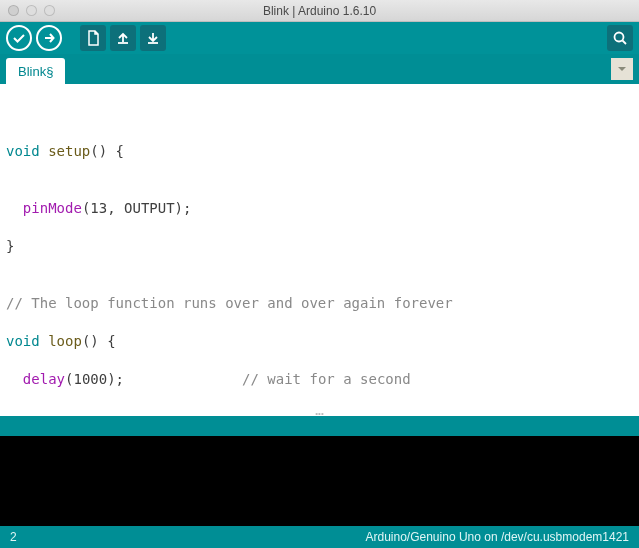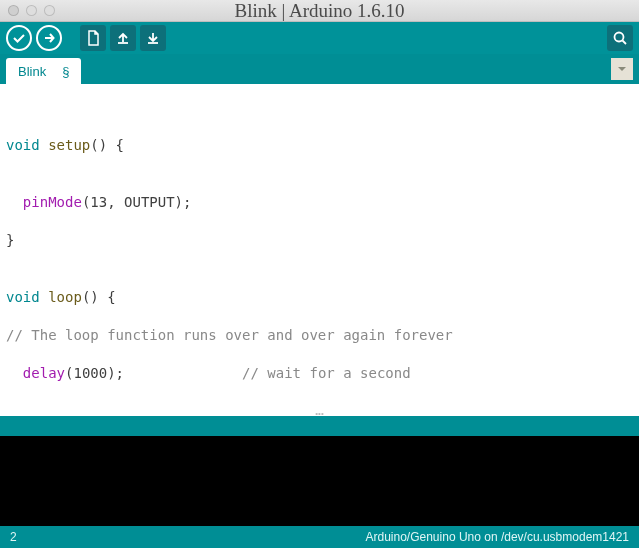--- a/index.html
+++ b/index.html
@@ -4,32 +4,32 @@
 <style>
   * { margin: 0; padding: 0; box-sizing: border-box; }
   body { font-family: "Helvetica Neue", Arial, sans-serif; font-size: 13px; background: #fff; width: 639px; height: 548px; overflow: hidden; }
   .titlebar { height: 22px; background: linear-gradient(#e8e8e8,#d6d6d6); display: flex; align-items: center; padding: 0 8px; border-bottom: 1px solid #bdbdbd; position: relative; }
   .traffic { display: flex; gap: 7px; }
   .dot { width: 11px; height: 11px; border-radius: 50%; border: 0.5px solid rgba(0,0,0,0.15); }
   .dot.red { background: #cfcfcf; }
   .dot.yel { background: #dedede; }
   .dot.grn { background: #dedede; }
   
-  .title { position: absolute; left: 0; right: 0; text-align: center; color: #4a4a4a; font-size: 19px; font-family: Liberation Serif, serif; }
+  .title { position: absolute; left: 0; right: 0; text-align: center; color: #4a4a4a; font-size: 12px; }
   .toolbar { height: 32px; background: #009299; display: flex; align-items: center; padding: 0 6px; gap: 4px; }
   .tb-group { display: flex; gap: 4px; }
   .tb-btn { width: 26px; height: 26px; display: flex; align-items: center; justify-content: center; color: #fff; cursor: pointer; }
   .tb-btn.round { border: 2px solid #fff; border-radius: 50%; }
   .tb-btn.sq { background: #0d707a; border-radius: 3px; }
   .tb-spacer { flex: 1; }
   .tabrow { height: 30px; background: #008e95; display: flex; align-items: flex-end; padding: 0 6px; position: relative; }
-  .tab { background: #fff; color: #00878f; padding: 6px 12px 5px 12px; font-size: 13px; border-radius: 3px 3px 0 0; display: flex; align-items: center; gap: 16px; }
+  .tab { background: #fff; color: #00878f; padding: 6px 12px 5px 12px; font-size: 13px; border-radius: 3px 3px 0 0; display: flex; align-items: center; gap: 0; }
   .tab .dirty { color: #00878f; }
   .tab-right { position: absolute; right: 6px; top: 4px; width: 22px; height: 22px; background: #e6e2d6; display: flex; align-items: center; justify-content: center; cursor: pointer; }
-  .editor { background: #fff; height: 326px; overflow: auto; font-family: Menlo, Consolas, monospace; font-size: 14px; line-height: 19px; color: #3e3e3e; white-space: pre; padding: 14px 6px 4px 6px; }
+  .editor { background: #fff; height: 326px; overflow: auto; font-family: Menlo, Consolas, monospace; font-size: 14px; line-height: 19px; color: #3e3e3e; white-space: pre; padding: 20px 6px 4px 6px; }
   .kw { color: #00878f; }          
   .fn { color: #6a5b1a; }          
   .call { color: #a21caf; }        
   .const{ color: #404040; }        
   .cmt { color: #898989; }
   .resize-grip { height: 6px; background: #fff; display:flex; align-items:center; justify-content:center; color:#bbb; font-size:8px; }
   .msgbar { height: 20px; background: #008e95; }
   .console { height: 90px; background: #000; }
   .status { height: 22px; background: #008e95; color: #dff5f5; display: flex; align-items: center; padding: 0 10px; font-size: 12px; justify-content: space-between; }
   svg { display: block; }
@@ -100,22 +100,22 @@
   </div>
 </div>
 
 <div class="editor">
 <div></div>
 <div><span class="kw">void</span> <span class="fn">setup</span><span>() {</span></div>
 <div></div>
 <div>  <span class="call">pinMode</span><span>(</span><span>13, </span><span class="const">OUTPUT</span><span>);</span></div>
 <div><span>}</span></div>
 <div></div>
+<div><span class="cmt">// The loop function runs over and over again forever</span></div>
 <div><span class="kw">void</span> <span class="fn">loop</span><span>() {</span></div>
-<div><span class="cmt">// The loop function runs over and over again forever</span></div>
 <div>  <span class="call">delay</span><span>(</span><span>1000</span><span>);</span><span class="cmt">              // wait for a second</span></div>
 
 
 
 </div>
 
 <div class="resize-grip">•••</div>
 
 <div class="msgbar"></div>
 

